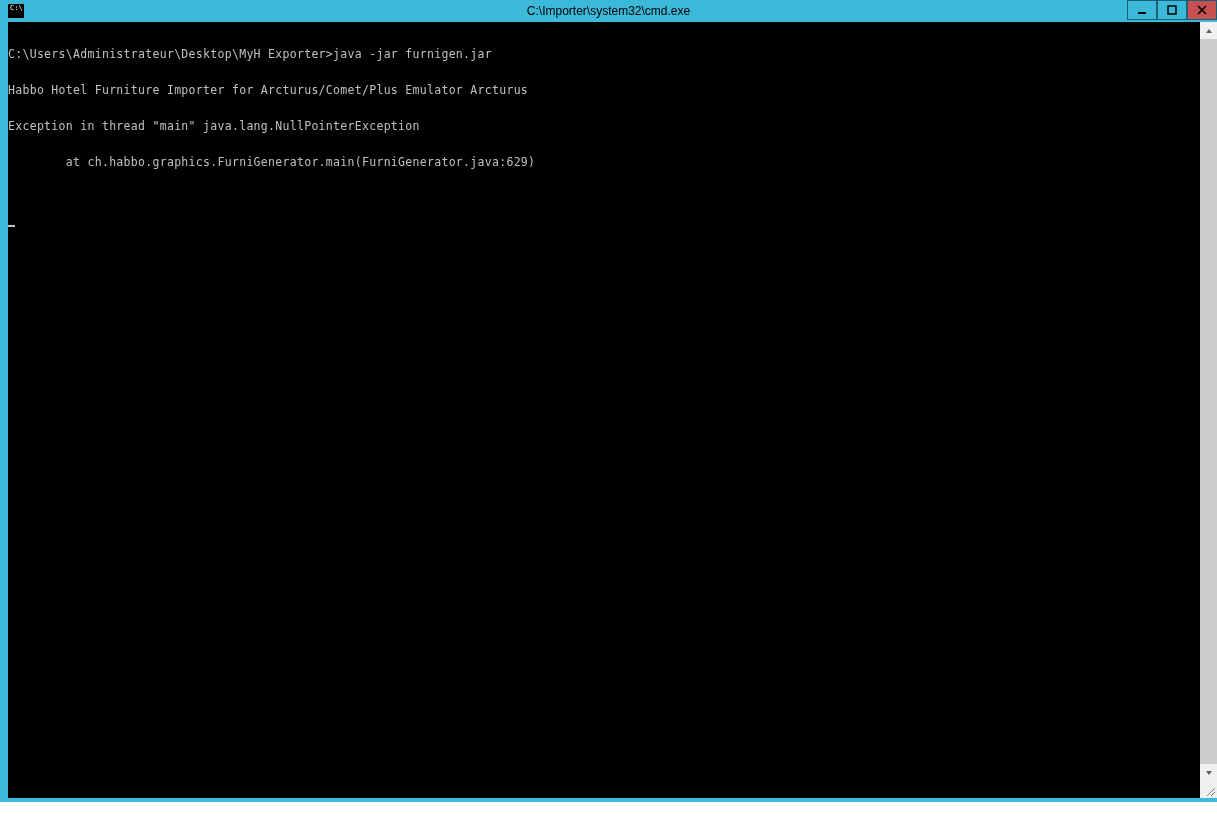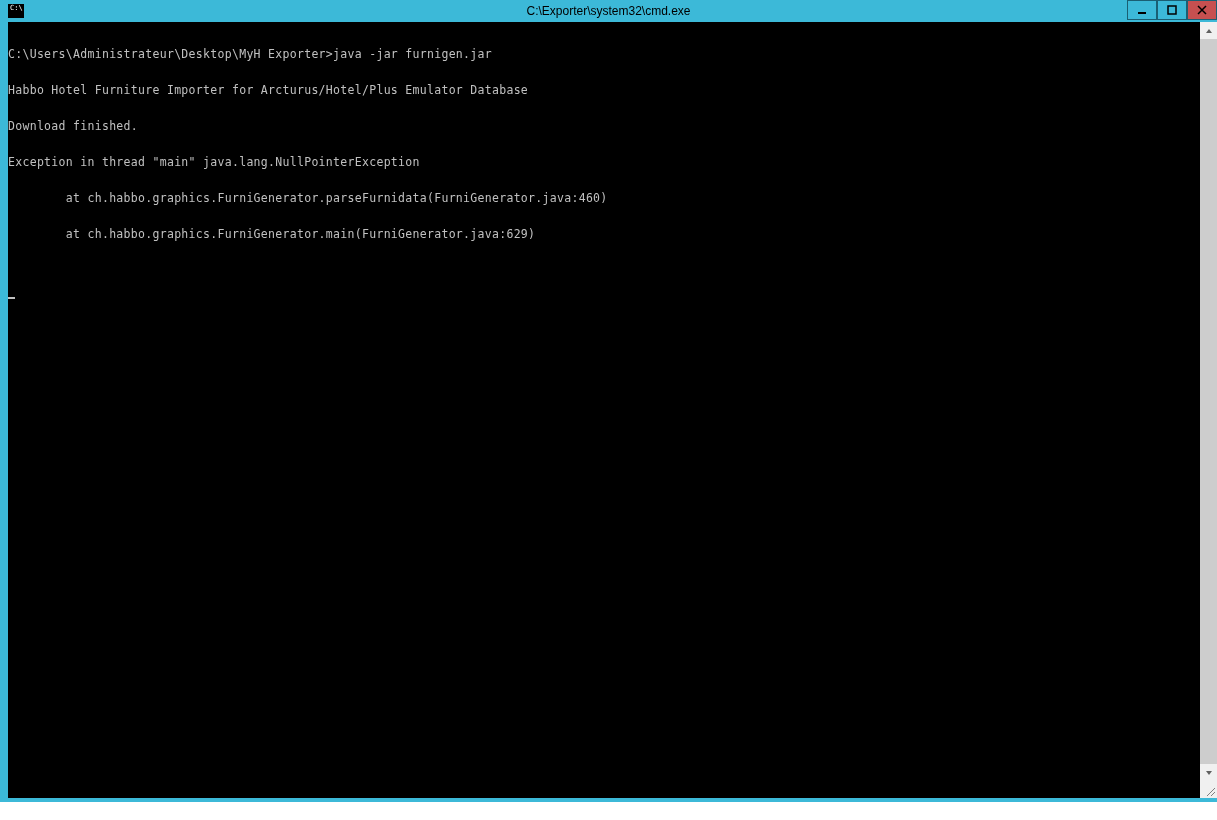--- a/index.html
+++ b/index.html
@@ -177,21 +177,21 @@
       background: #fff;
     }
   </style>
 </head>
 <body>
 
 <div class="titlebar">
   <div class="titlebar-icon">
     <span class="titlebar-icon-text">C:\</span>
   </div>
-  <div class="titlebar-title">C:\Exporter\system32\cmd.exe</div>
+  <div class="titlebar-title">C:\Importer\system32\cmd.exe</div>
   <div class="window-controls">
     <div class="window-btn window-btn-min">
       <svg viewBox="0 0 10 10">
           <rect x="1" y="7" width="8" height="2" fill="#000"></rect>
         </svg>
     </div>
     <div class="window-btn window-btn-max">
       <svg viewBox="0 0 10 10">
           <rect x="1" y="1" width="8" height="8" fill="none" stroke="#000" stroke-width="1.5"></rect>
         </svg>
@@ -201,24 +201,22 @@
           <path d="M1 1 L9 9 M9 1 L1 9" stroke="#000" stroke-width="1.5"></path>
         </svg>
     </div>
   </div>
 </div>
 
 <div class="console-area">
   <div class="console">
     <div class="console-content">
       <span class="console-line">C:\Users\Administrateur\Desktop\MyH Exporter&gt;java -jar furnigen.jar</span>
-      <span class="console-line">Habbo Hotel Furniture Importer for Arcturus/Hotel/Plus Emulator Database</span>
-      <span class="console-line">Download finished.</span>
+      <span class="console-line">Habbo Hotel Furniture Importer for Arcturus/Comet/Plus Emulator Arcturus</span>
       <span class="console-line">Exception in thread "main" java.lang.NullPointerException</span>
-      <span class="console-line">        at ch.habbo.graphics.FurniGenerator.parseFurnidata(FurniGenerator.java:460)</span>
       <span class="console-line">        at ch.habbo.graphics.FurniGenerator.main(FurniGenerator.java:629)</span>
       <span class="console-line"></span>
       <span class="console-line"><span class="cursor"></span></span>
     </div>
     <div class="scrollbar-v">
       <div class="scrollbar-btn scrollbar-btn-up">
         <svg viewBox="0 0 8 8">
             <path d="M4 2 L7 6 L1 6 Z" fill="#606060"></path>
           </svg>
       </div>

